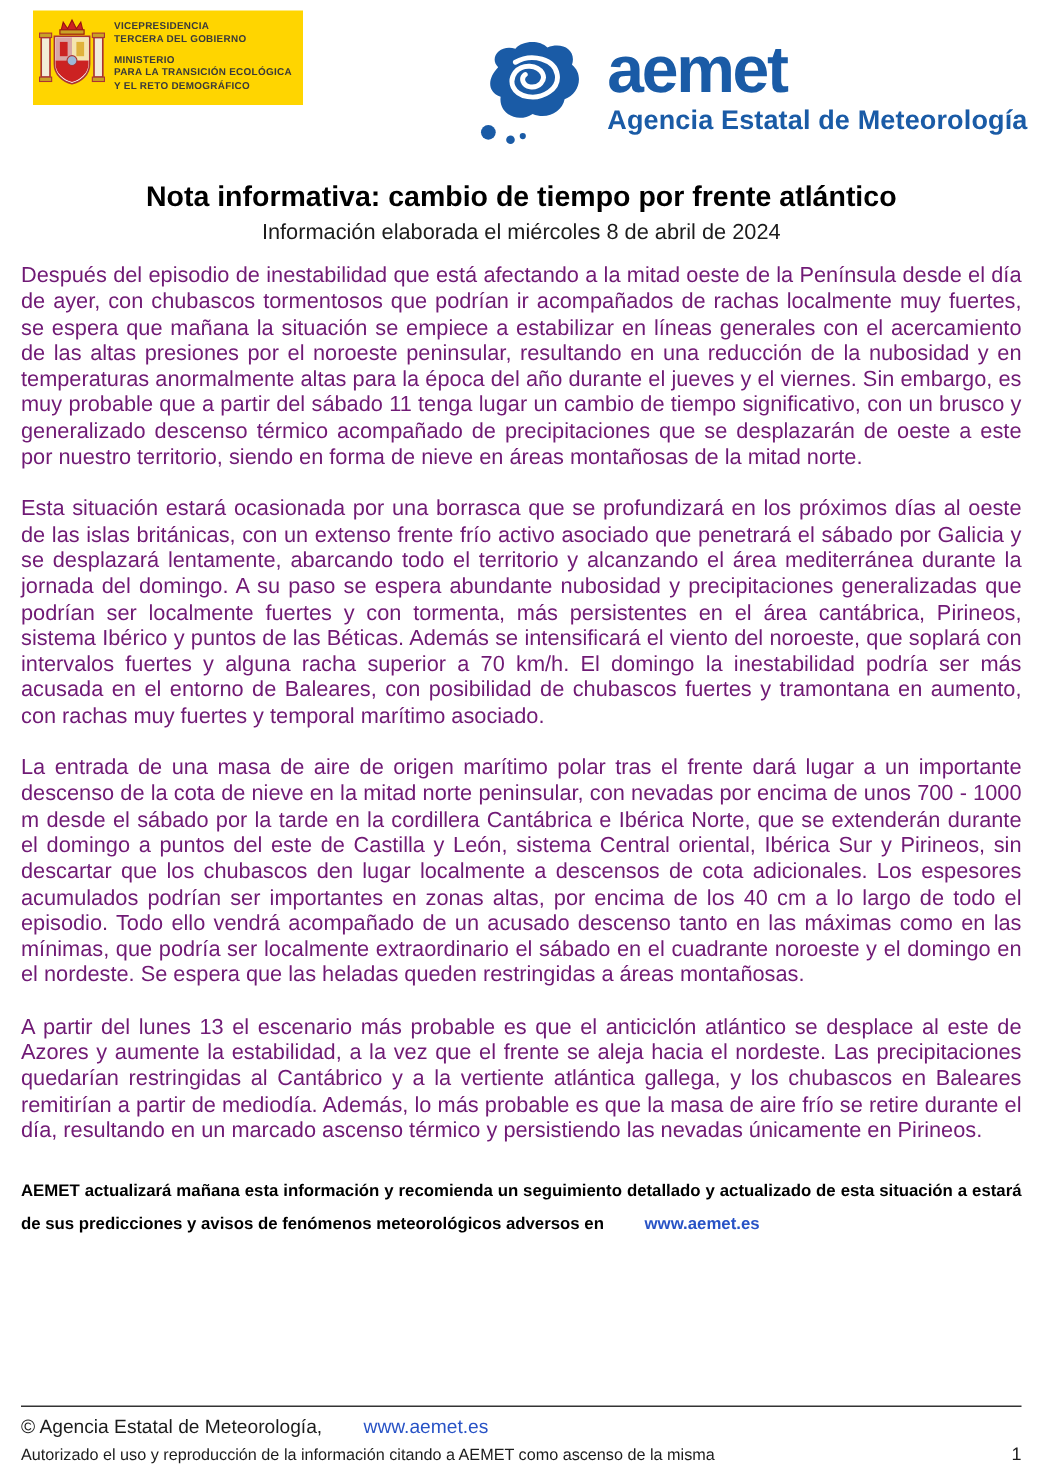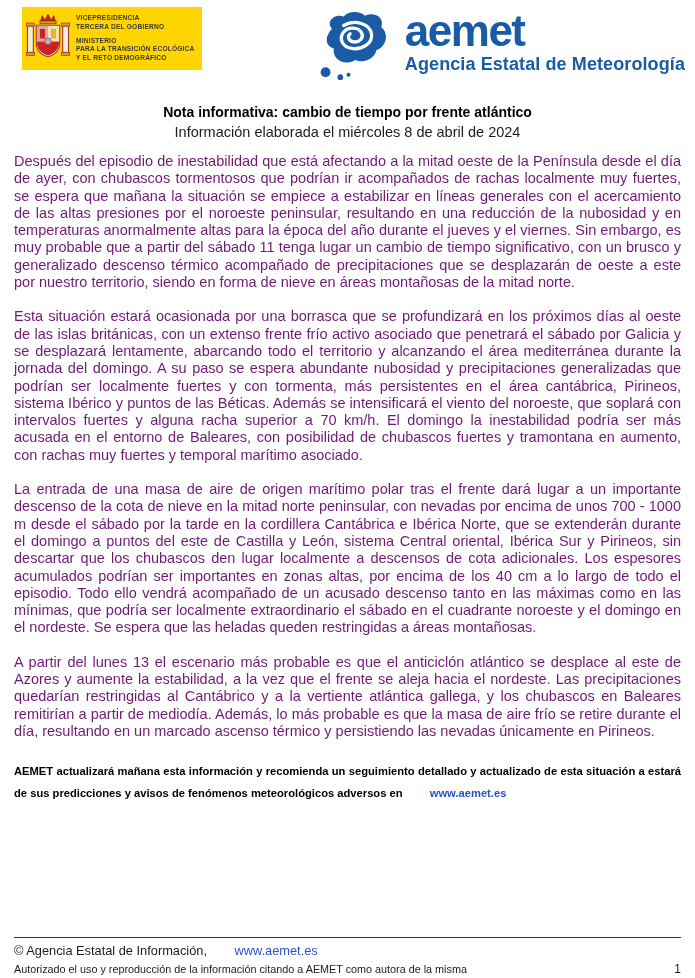--- a/index.html
+++ b/index.html
@@ -37,21 +37,21 @@
     color: #3a3a3a;
     font-weight: 600;
     letter-spacing: .2px;
   }
   .gov-text .grp + .grp { margin-top: 5px; }
 
   .aemet-logo {
     display: flex;
     align-items: flex-start;
     gap: 4px;
-    margin-top: 2px;
+    margin-top: 18px;
     justify-content: space-between;
   }
   .aemet-text { display: flex; flex-direction: column; align-items: flex-start; }
   .aemet-wordmark {
     font-size: 44px;
     font-weight: 700;
     letter-spacing: -1.5px;
     line-height: 1;
     color: #1A5BA6;
   }
@@ -59,21 +59,21 @@
     font-size: 18px;
     font-weight: 700;
     color: #1A5BA6;
     margin-top: 1px;
     letter-spacing: .1px;
   }
 
   
   .title {
     text-align: center;
-    font-size: 14px;
+    font-size: 19px;
     font-weight: 700;
     margin-top: 17px;
     color: #000;
   }
   .subtitle {
     text-align: center;
     font-size: 14.5px;
     margin-top: 4px;
     color: #1c1c1c;
   }
@@ -189,20 +189,20 @@
   <div class="body-text">
     <p>Después del episodio de inestabilidad que está afectando a la mitad oeste de la Península desde el día de ayer, con chubascos tormentosos que podrían ir acompañados de rachas localmente muy fuertes, se espera que mañana la situación se empiece a estabilizar en líneas generales con el acercamiento de las altas presiones por el noroeste peninsular, resultando en una reducción de la nubosidad y en temperaturas anormalmente altas para la época del año durante el jueves y el viernes. Sin embargo, es muy probable que a partir del sábado 11 tenga lugar un cambio de tiempo significativo, con un brusco y generalizado descenso térmico acompañado de precipitaciones que se desplazarán de oeste a este por nuestro territorio, siendo en forma de nieve en áreas montañosas de la mitad norte.</p>
     <p>Esta situación estará ocasionada por una borrasca que se profundizará en los próximos días al oeste de las islas británicas, con un extenso frente frío activo asociado que penetrará el sábado por Galicia y se desplazará lentamente, abarcando todo el territorio y alcanzando el área mediterránea durante la jornada del domingo. A su paso se espera abundante nubosidad y precipitaciones generalizadas que podrían ser localmente fuertes y con tormenta, más persistentes en el área cantábrica, Pirineos, sistema Ibérico y puntos de las Béticas. Además se intensificará el viento del noroeste, que soplará con intervalos fuertes y alguna racha superior a 70 km/h. El domingo la inestabilidad podría ser más acusada en el entorno de Baleares, con posibilidad de chubascos fuertes y tramontana en aumento, con rachas muy fuertes y temporal marítimo asociado.</p>
     <p>La entrada de una masa de aire de origen marítimo polar tras el frente dará lugar a un importante descenso de la cota de nieve en la mitad norte peninsular, con nevadas por encima de unos 700 - 1000 m desde el sábado por la tarde en la cordillera Cantábrica e Ibérica Norte, que se extenderán durante el domingo a puntos del este de Castilla y León, sistema Central oriental, Ibérica Sur y Pirineos, sin descartar que los chubascos den lugar localmente a descensos de cota adicionales. Los espesores acumulados podrían ser importantes en zonas altas, por encima de los 40 cm a lo largo de todo el episodio. Todo ello vendrá acompañado de un acusado descenso tanto en las máximas como en las mínimas, que podría ser localmente extraordinario el sábado en el cuadrante noroeste y el domingo en el nordeste. Se espera que las heladas queden restringidas a áreas montañosas.</p>
     <p>A partir del lunes 13 el escenario más probable es que el anticiclón atlántico se desplace al este de Azores y aumente la estabilidad, a la vez que el frente se aleja hacia el nordeste. Las precipitaciones quedarían restringidas al Cantábrico y a la vertiente atlántica gallega, y los chubascos en Baleares remitirían a partir de mediodía. Además, lo más probable es que la masa de aire frío se retire durante el día, resultando en un marcado ascenso térmico y persistiendo las nevadas únicamente en Pirineos.</p>
   </div>
 
   <div class="notice"><span>AEMET actualizará mañana esta información y recomienda un seguimiento detallado y actualizado de esta situación a estará de sus predicciones y avisos de fenómenos meteorológicos adversos en </span><a class="link">www.aemet.es</a></div>
 
   <div class="footer">
-    <div class="copyright-line"><span>© Agencia Estatal de Información, </span><a class="link">www.aemet.es</a></div>
+    <div class="copyright-line"><span>© Agencia Estatal de Meteorología, </span><a class="link">www.aemet.es</a></div>
     <div class="auth-line">
-      <span>Autorizado el uso y reproducción de la información citando a AEMET como autora de la misma</span>
+      <span>Autorizado el uso y reproducción de la información citando a AEMET como ascenso de la misma</span>
       <span class="page-number">1</span>
     </div>
   </div>
 
 </div>
 
 </body></html>

